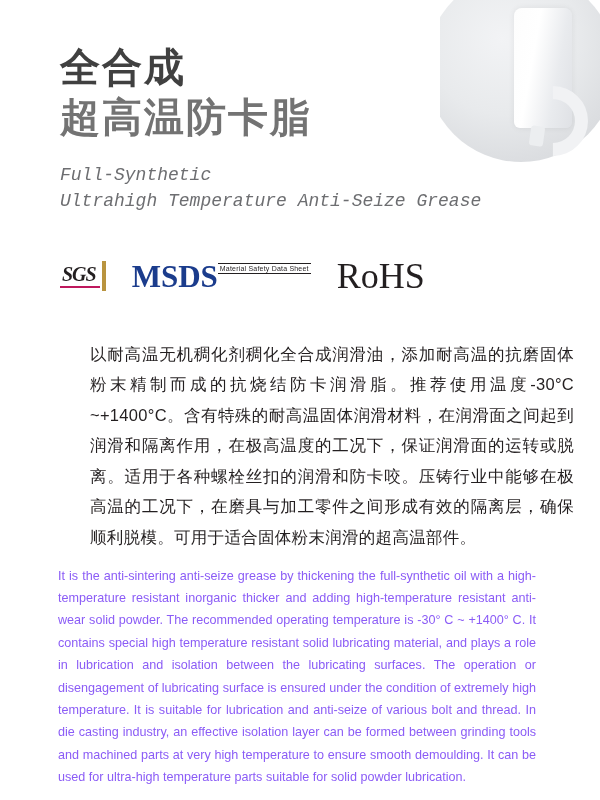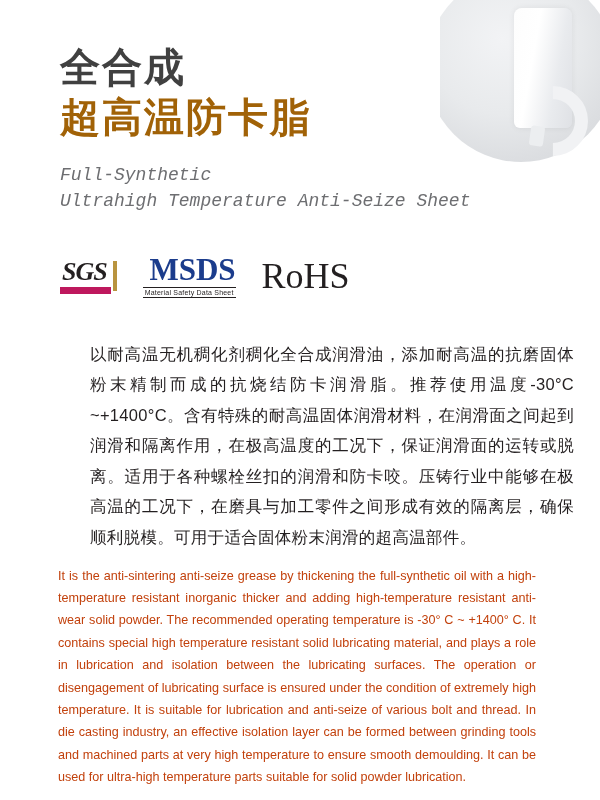--- a/index.html
+++ b/index.html
@@ -83,21 +83,21 @@
     font-size: 40px;
     font-weight: bold;
     color: #404040;
     letter-spacing: 2px;
     line-height: 1.15;
     margin: 0;
   }
   .title-cn-2 {
     font-size: 40px;
     font-weight: bold;
-    color: #a16207;
+    color: #737373;
     letter-spacing: 2px;
     line-height: 1.15;
     margin: 4px 0 9px 0;
   }
   .title-en {
     margin-top: 22px;
     font-size: 18px;
     font-style: italic;
     color: #6d6e71;
     line-height: 1.45;
@@ -120,37 +120,37 @@
   }
   .cert-sgs {
     position: relative;
     display: flex;
     align-items: center;
   }
   .cert-sgs .sgs-text {
     font-family: "Liberation Serif", serif;
     font-weight: bold;
     font-style: italic;
-    font-size: 26px;
+    font-size: 20px;
     color: #231f20;
     letter-spacing: -1px;
-    border-bottom: 7px solid #be185d;
+    border-bottom: 2px solid #be185d;
     padding: 0 4px 1px 2px;
     line-height: 1.05;
   }
   .cert-sgs .sgs-bar {
     width: 4px;
     height: 30px;
     background: #b9943f;
     margin-left: 2px;
   }
   .cert-msds {
     display: flex;
-    flex-direction: column;
-    align-items: flex-end;
+    flex-direction: row;
+    align-items: flex-start;
   }
   .cert-msds .msds-main {
     font-family: "Liberation Serif", serif;
     font-weight: bold;
     font-size: 31px;
     color: #1b3c8c;
     letter-spacing: 0px;
     line-height: 1;
   }
   .cert-msds .msds-sub {
@@ -185,21 +185,21 @@
     margin-left: 32px;
   }
 
   
   .body-en {
     position: absolute;
     left: 58px;
     top: 552px;
     width: 478px;
     font-size: 12.6px;
-    color: #c2410c;
+    color: #8b5cf6;
     line-height: 1.78;
     text-align: justify;
   }
 </style>
 </head>
 <body>
 
 <div class="page">
 
   <div class="product-photo">
@@ -207,21 +207,21 @@
     <div class="tube-body"></div>
     <div class="tube-nozzle"></div>
     <div class="tube-tip"></div>
   </div>
 
   <div class="title-block">
     <h1 class="title-cn-1">全合成</h1>
     <h1 class="title-cn-2">超高温防卡脂</h1>
     <div class="title-en">
       <div>Full-Synthetic</div>
-      <div>Ultrahigh Temperature Anti-Seize Sheet</div>
+      <div>Ultrahigh Temperature Anti-Seize Grease</div>
     </div>
   </div>
 
   <div class="certs">
     <div class="cert-sgs">
       <span class="sgs-text">SGS</span>
       <span class="sgs-bar"></span>
     </div>
     <div class="cert-msds">
       <span class="msds-main">MSDS</span>

